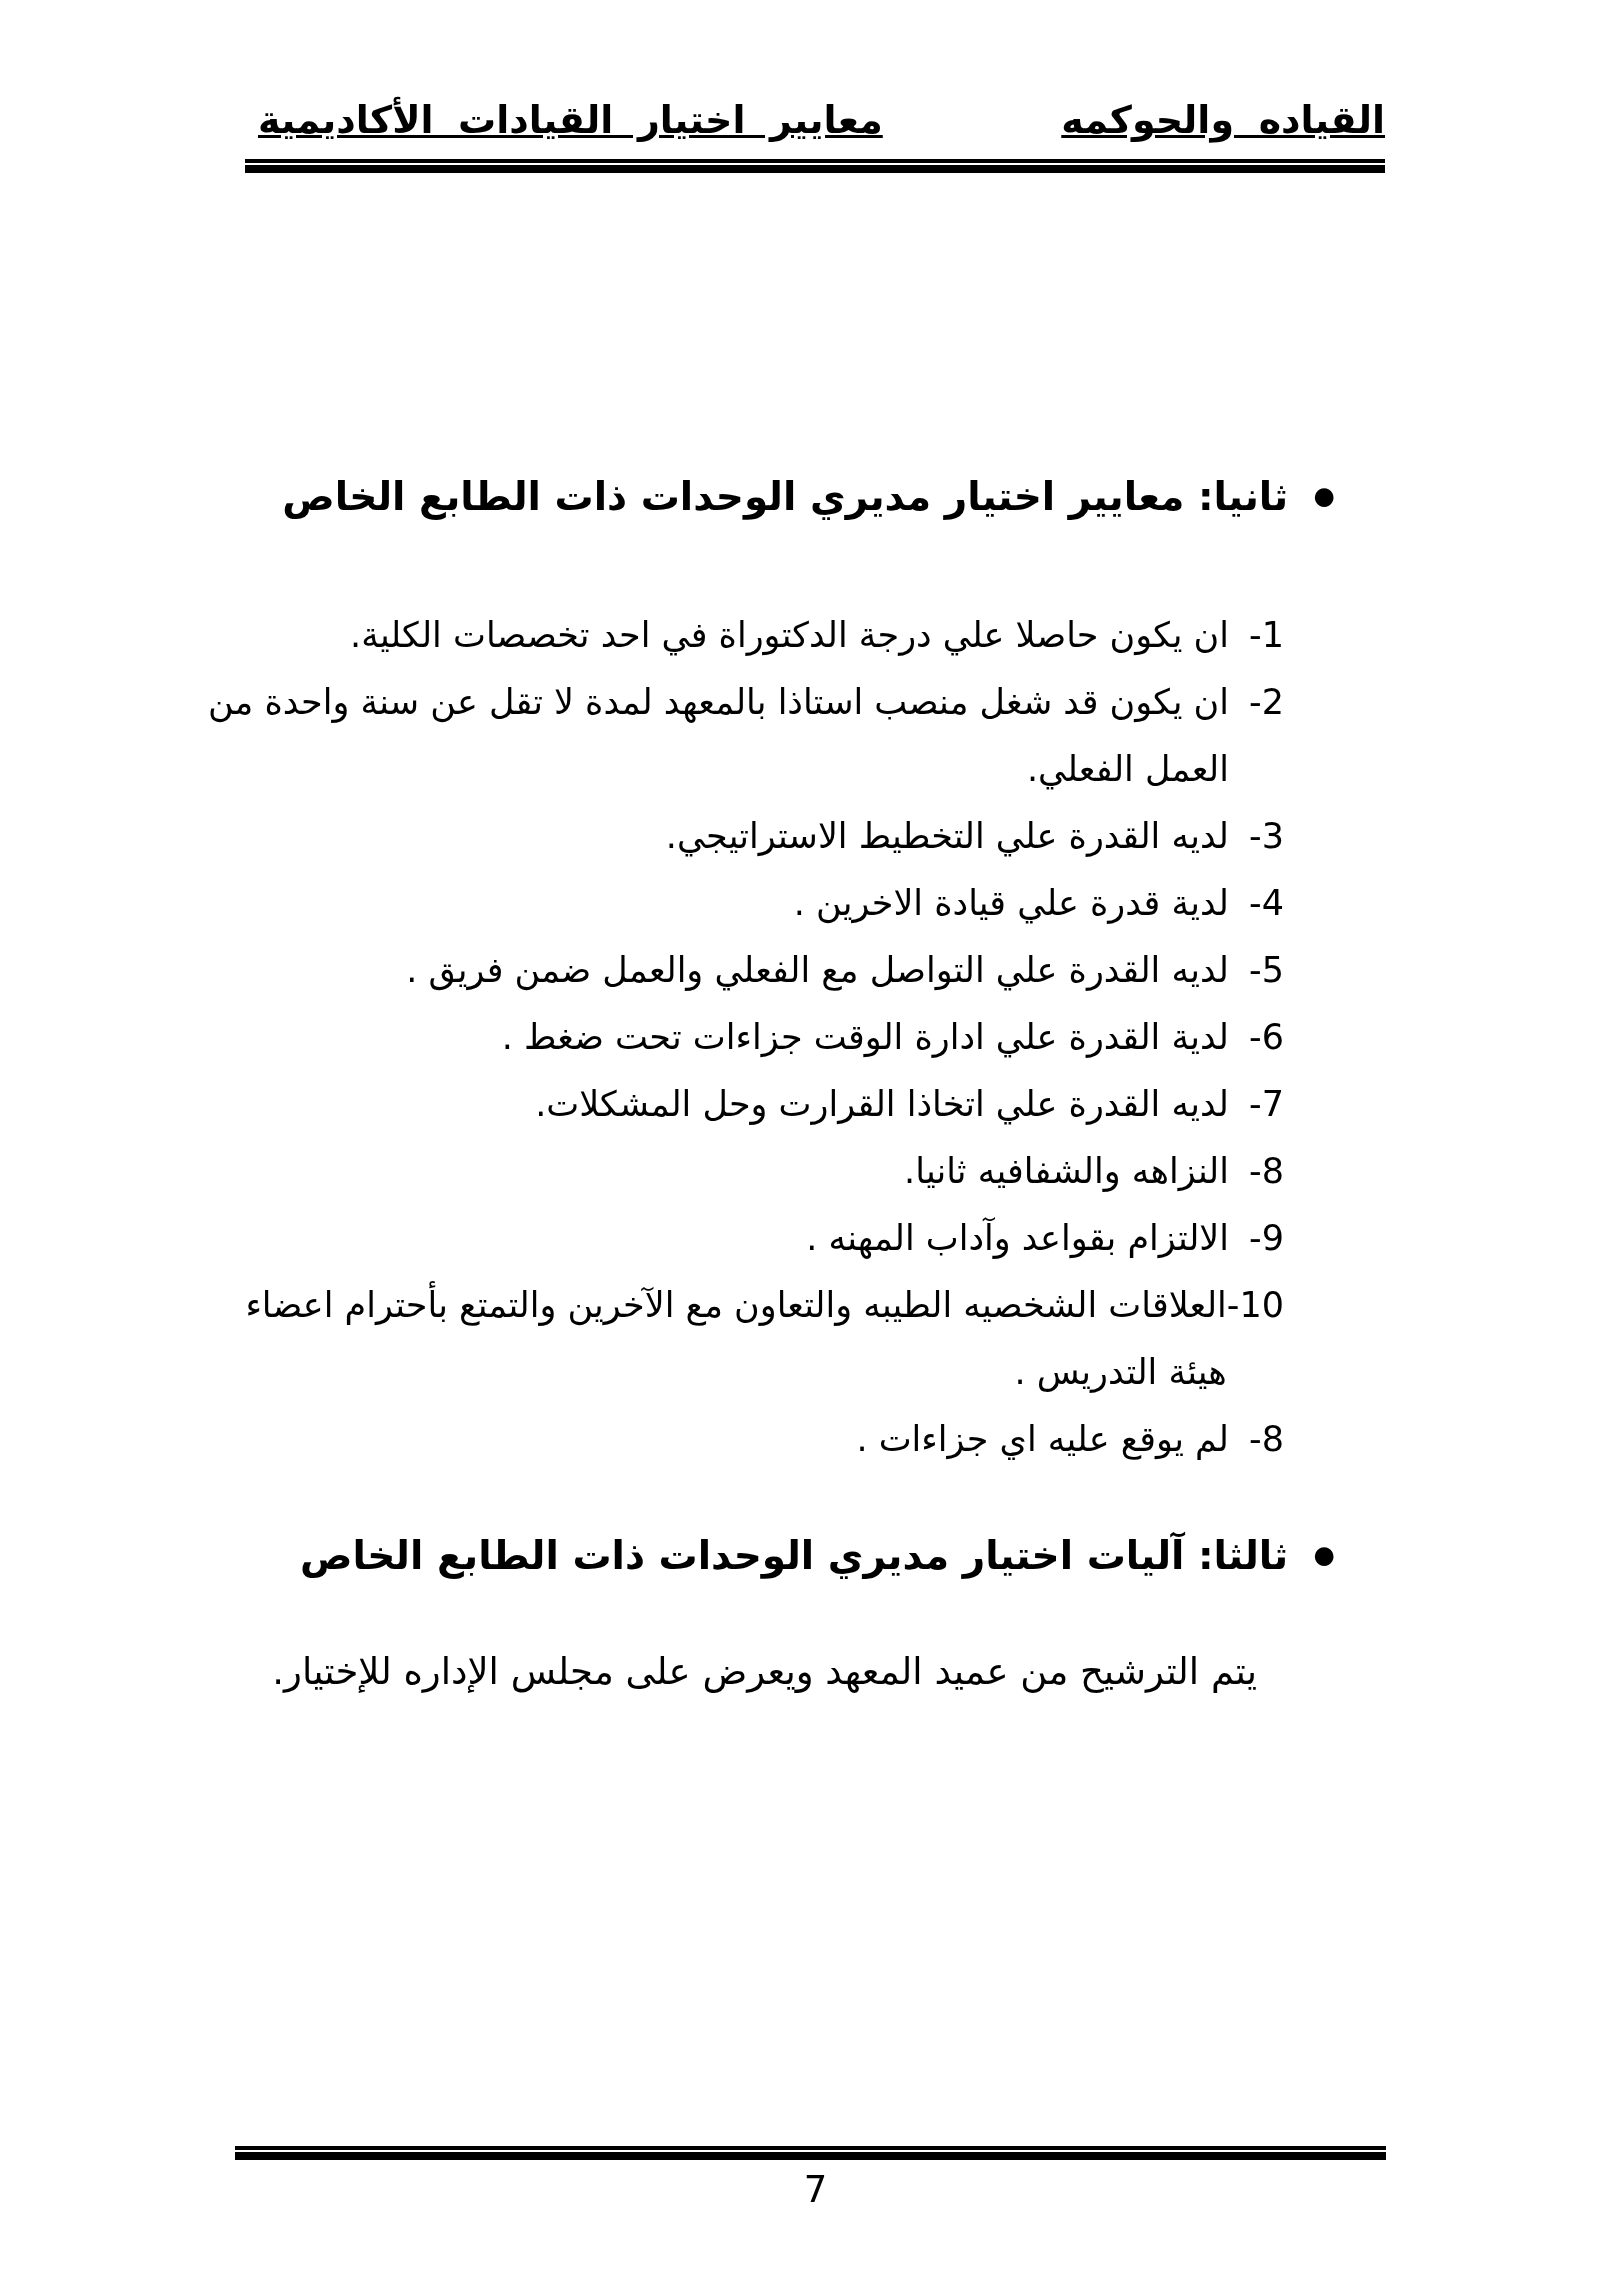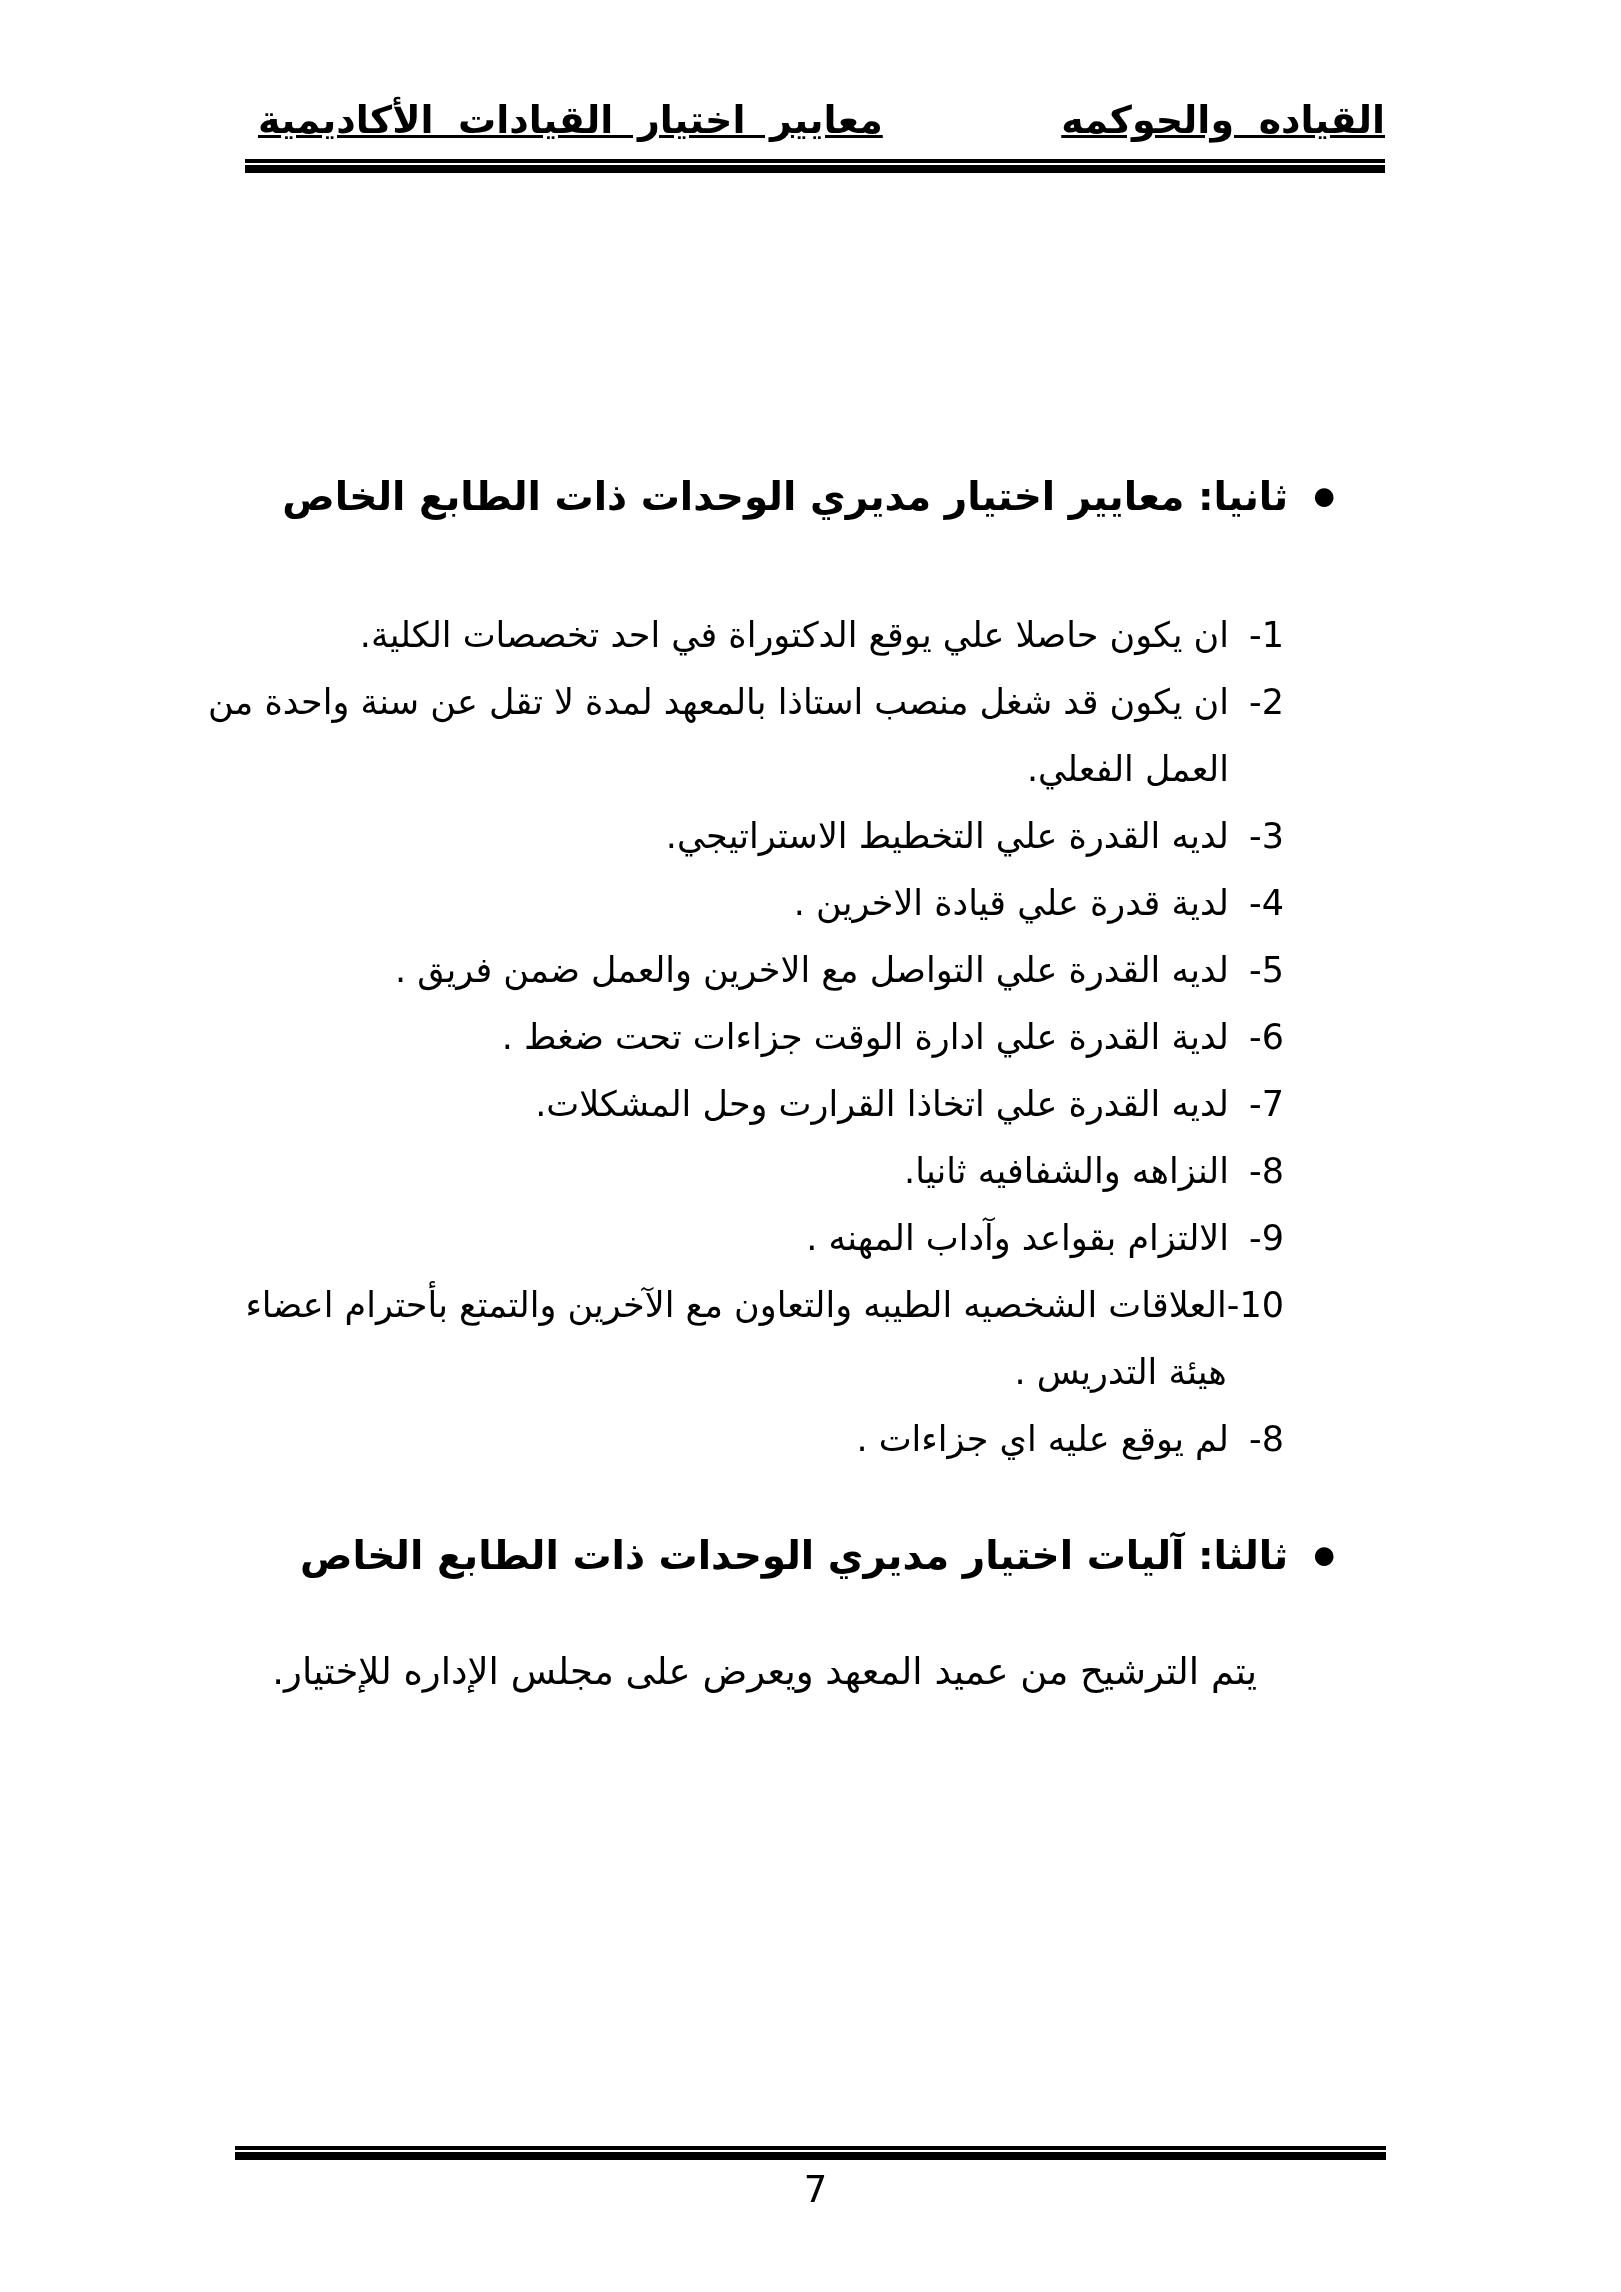--- a/index.html
+++ b/index.html
@@ -67,37 +67,37 @@
 
 
   <div class="bullet-heading heading-second">
     <span class="bullet">●</span>
     <span>ثانيا: معايير اختيار مديري الوحدات ذات الطابع الخاص</span>
   </div>
 
   <div class="criteria-list">
       <div class="list-item">
         <span class="num">1-</span>
-        <span class="item-text">ان يكون حاصلا علي يوقع الدكتوراة في احد تخصصات الكلية.</span>
+        <span class="item-text">ان يكون حاصلا علي درجة الدكتوراة في احد تخصصات الكلية.</span>
       </div>
       <div class="list-item">
         <span class="num">2-</span>
         <span class="item-text">ان يكون قد شغل منصب استاذا بالمعهد لمدة لا تقل عن سنة واحدة من العمل الفعلي.</span>
       </div>
       <div class="list-item">
         <span class="num">3-</span>
         <span class="item-text">لديه القدرة علي التخطيط الاستراتيجي.</span>
       </div>
       <div class="list-item">
         <span class="num">4-</span>
         <span class="item-text">لدية قدرة علي قيادة الاخرين .</span>
       </div>
       <div class="list-item">
         <span class="num">5-</span>
-        <span class="item-text">لديه القدرة علي التواصل مع الاخرين والعمل ضمن فريق .</span>
+        <span class="item-text">لديه القدرة علي التواصل مع الفعلي والعمل ضمن فريق .</span>
       </div>
       <div class="list-item">
         <span class="num">6-</span>
         <span class="item-text">لدية القدرة علي ادارة الوقت جزاءات تحت ضغط .</span>
       </div>
       <div class="list-item">
         <span class="num">7-</span>
         <span class="item-text">لديه القدرة علي اتخاذا القرارت وحل المشكلات.</span>
       </div>
       <div class="list-item">

